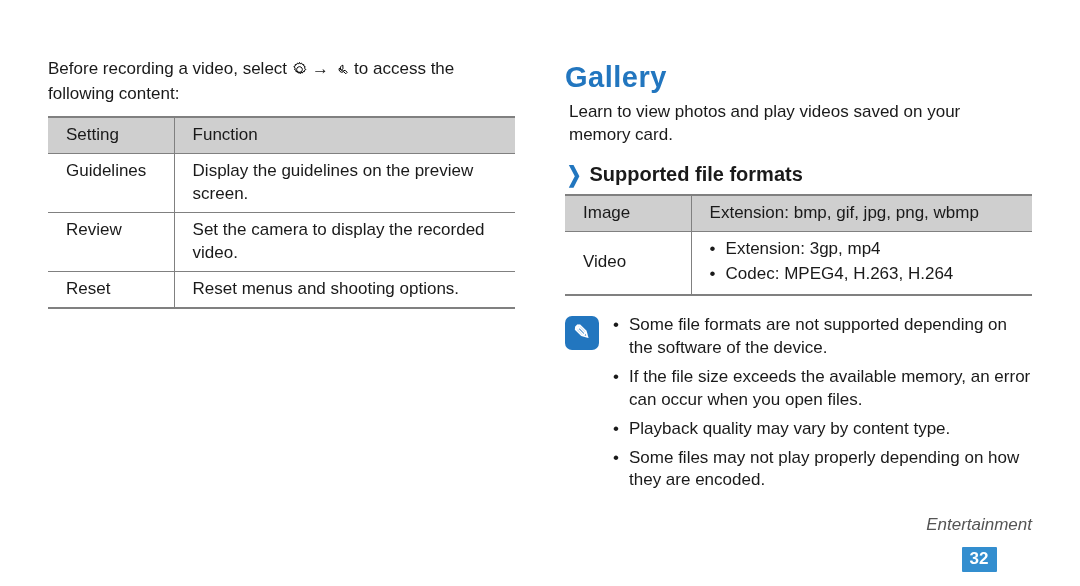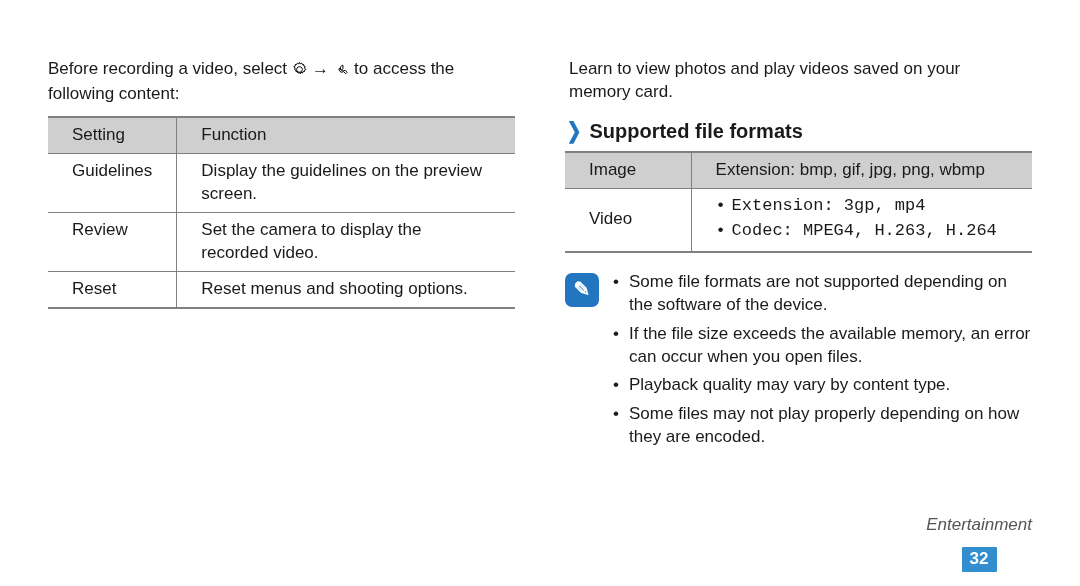--- a/index.html
+++ b/index.html
@@ -39,21 +39,21 @@
   .intro-line2 { margin-bottom: 10px; }
 
   table.settings {
     width: 100%;
     border-collapse: collapse;
     border-top: 2px solid #808080;
     border-bottom: 2px solid #808080;
   }
   table.settings th, table.settings td {
     text-align: left;
-    padding: 6px 24px;
+    padding: 6px 18px;
     font-weight: normal;
     vertical-align: top;
     border-top: 1px solid #808080;
   }
   table.settings tr:first-child th,
   table.settings tr:first-child td {
     background: #cfcfcf;
     border-top: none;
   }
   table.settings .sep {
@@ -116,21 +116,21 @@
     position: relative;
     padding-left: 16px;
     margin-bottom: 6px;
   }
   .note-list li::before, .video-list li::before {
     content: "•";
     position: absolute;
     left: 0;
     top: 0;
   }
-  .video-list li { margin-bottom: 2px; font-family: Liberation Mono, monospace; }
+  .video-list li { margin-bottom: 2px; }
 
   .footer {
     position: absolute;
     bottom: 14px;
     right: 48px;
     font-size: 17px;
     display: flex;
     align-items: center;
     gap: 10px;
     flex-direction: column;
@@ -194,20 +194,21 @@
       </tr>
       <tr>
         <td class="sep">Reset</td>
         <td>Reset menus and shooting options.</td>
       </tr>
     </tbody>
       </table>
   </div>
 
   <div class="col col-right">
+    <h1 class="section">Gallery</h1>
     <p class="lead">
       <span>Learn to view photos and play videos saved on your</span><br>
       <span>memory card.</span>
     </p>
 
     <div class="sub-head">
       <span class="chev">❯</span>
       <span>Supported file formats</span>
     </div>
 

